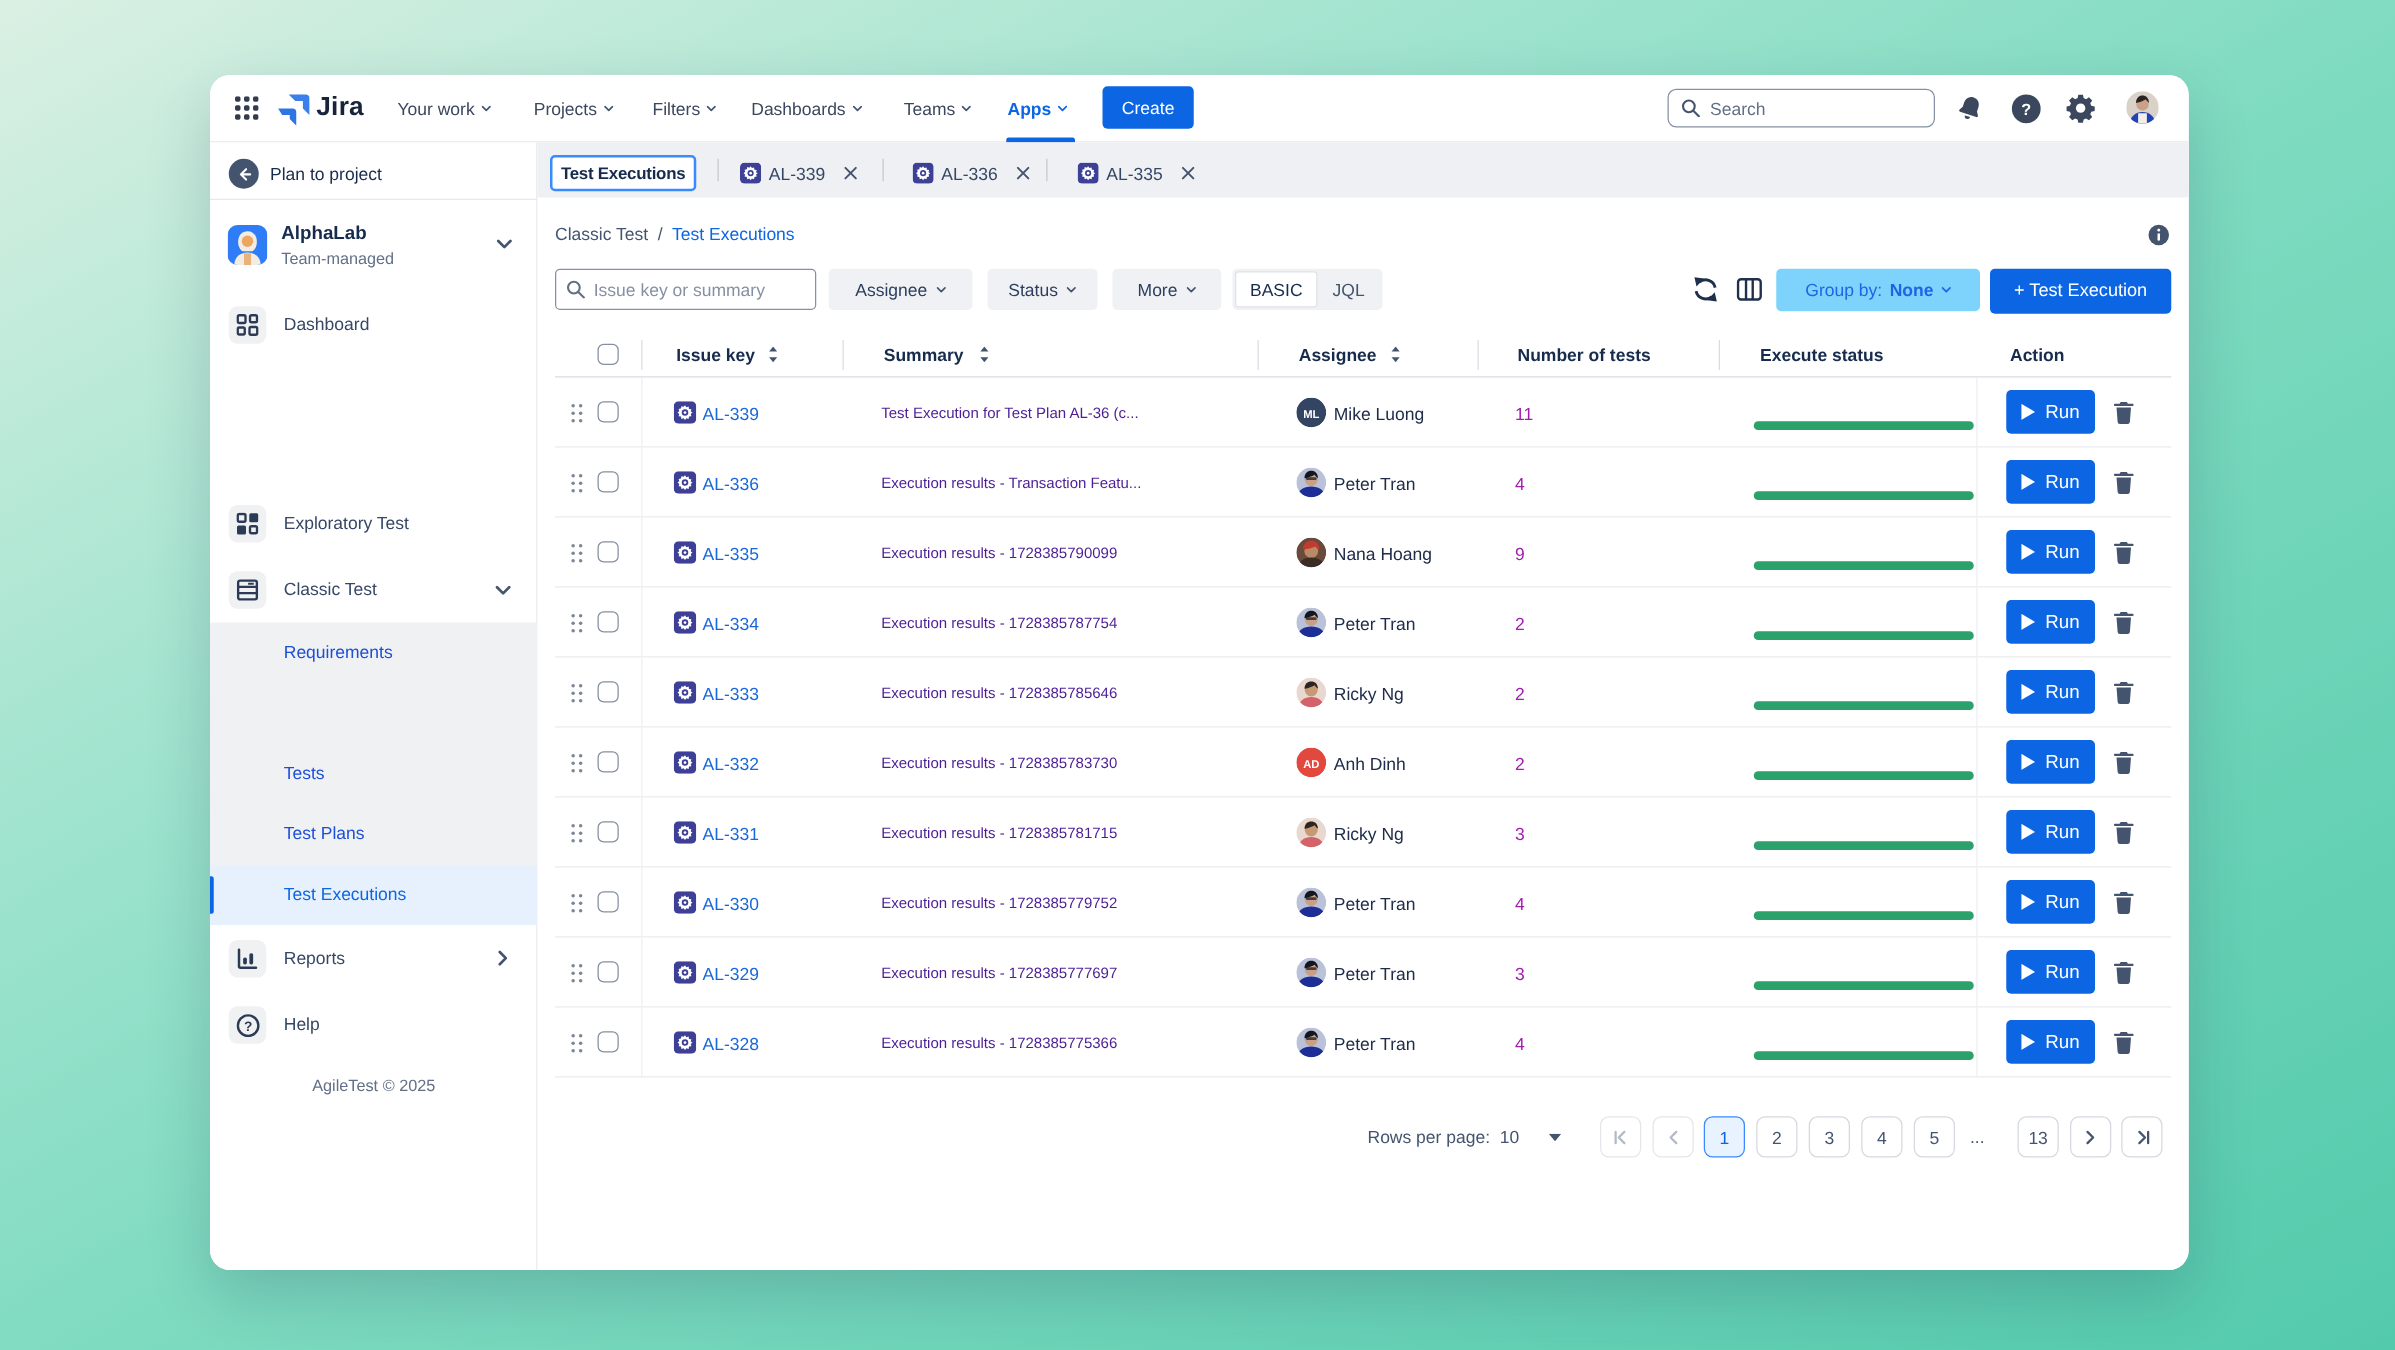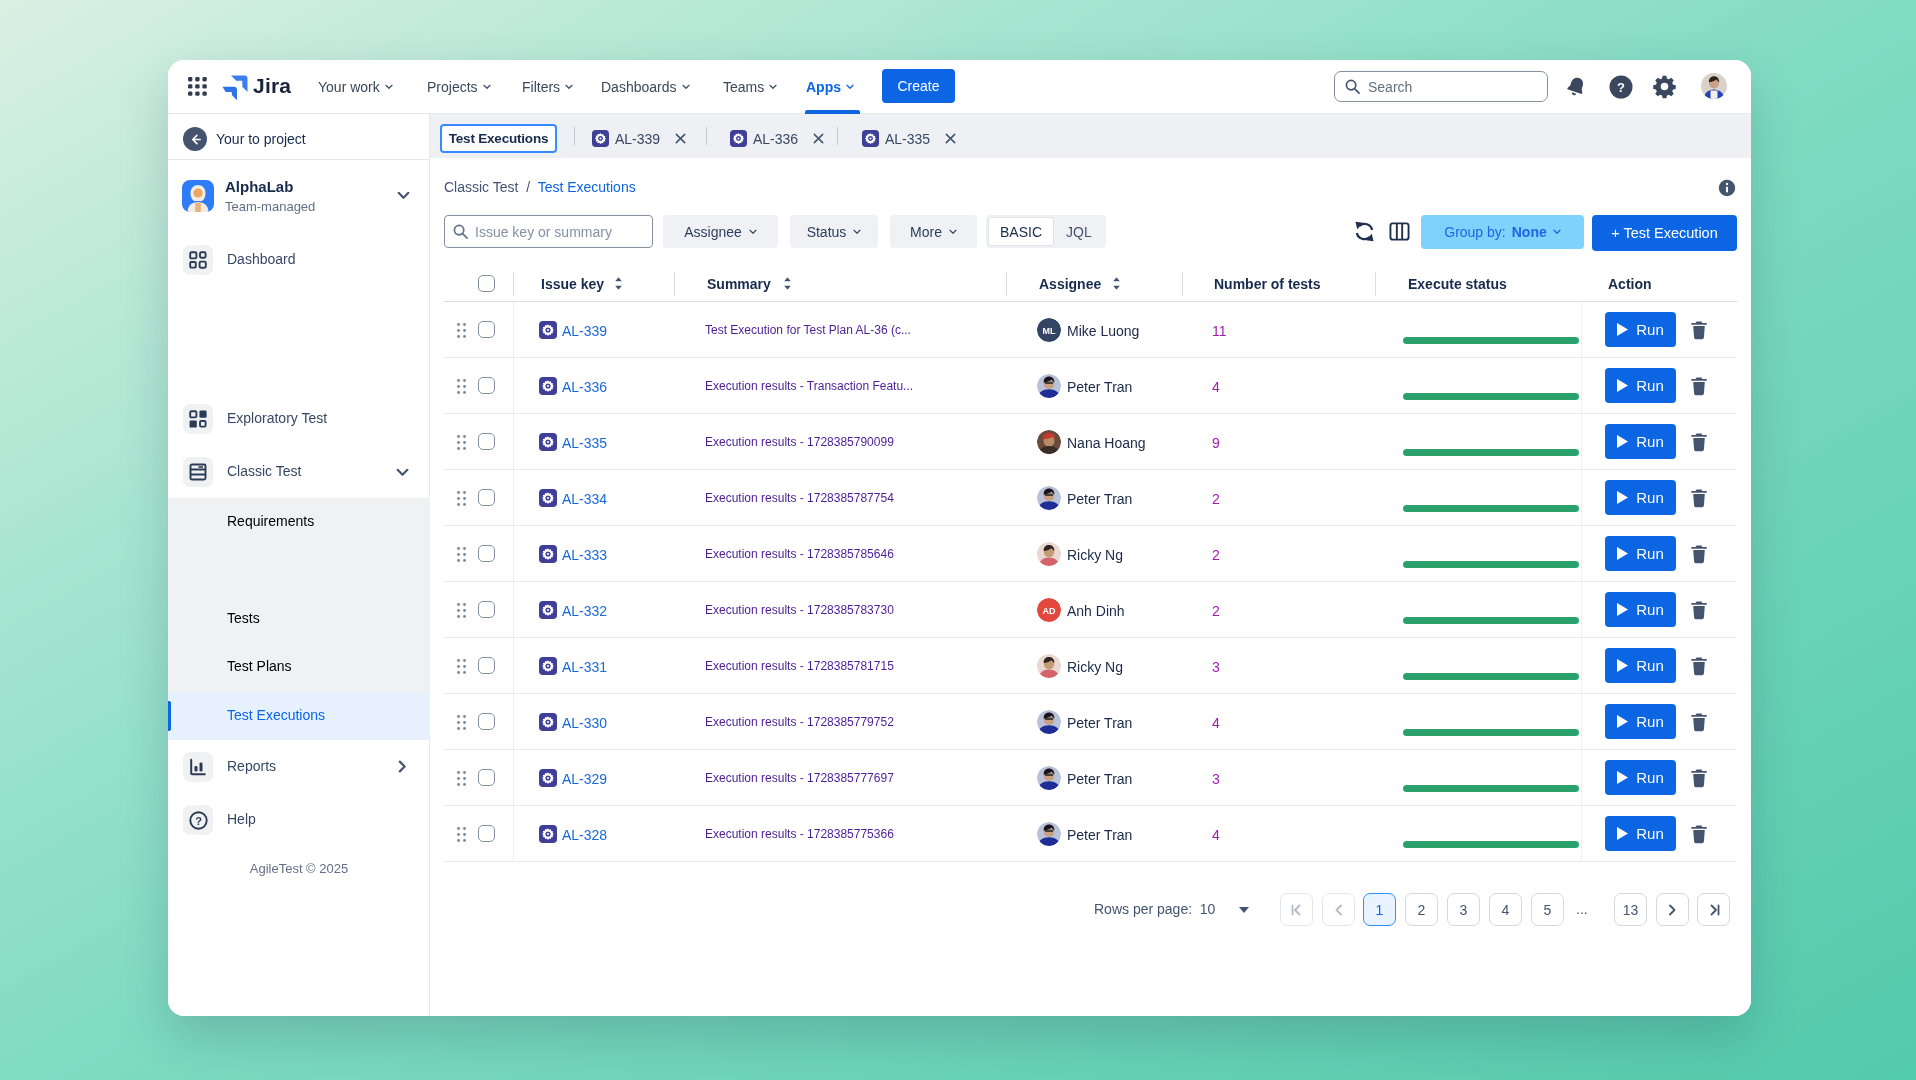--- a/index.html
+++ b/index.html
@@ -27,21 +27,21 @@
 .backcircle { position:absolute; left:15px; top:13px; width:24px; height:24px; border-radius:50%; background:#44546F; display:flex; align-items:center; justify-content:center; }
 .backtext { position:absolute; left:48px; top:17px; font-size:14px; color:#172B4D; }
 .proj-avatar { position:absolute; left:14px; top:66px; width:32px; height:32px; border-radius:8px; overflow:hidden; }
 .proj-name { position:absolute; left:57px; top:64px; font-size:15px; font-weight:700; color:#172B4D; }
 .proj-sub { position:absolute; left:57px; top:85px; font-size:13px; color:#626F86; }
 .menu-item { position:absolute; left:0; width:262px; height:44px; }
 .chip { position:absolute; left:15px; top:7px; width:30px; height:30px; background:#F0F1F3; border-radius:7px; display:flex; align-items:center; justify-content:center; }
 .mi-label { position:absolute; left:59px; top:13px; font-size:14px; color:#364765; }
 .subblock { position:absolute; left:0; top:384px; width:262px; height:242px; background:#F0F1F3; }
 .sub-item { position:absolute; left:0; width:262px; height:48px; }
-.sub-label { position:absolute; left:59px; top:15px; font-size:14px; color:#000000; }
+.sub-label { position:absolute; left:59px; top:15px; font-size:14px; color:#1d4ed8; }
 .sub-active { background:#E7F0FD; }
 .sub-active .sub-label { color:#0C66E4; }
 .blue-bar { position:absolute; left:0; top:9px; width:3px; height:30px; background:#0C66E4; border-radius:0 2px 2px 0; }
 .side-footer { position:absolute; left:0; top:747px; width:262px; text-align:center; font-size:13px; color:#626F86; }
 
 .content { position:absolute; left:262px; top:54px; width:1321px; height:902px; background:#fff; }
 .tabstrip { position:absolute; left:0; top:0; width:1321px; height:44px; background:#EEF0F3; }
 .tab-active { position:absolute; left:10px; top:10px; width:117px; height:29px; background:#fff; border:2px solid #388BFF; border-radius:4px; display:flex; align-items:center; justify-content:center; font-size:13.5px; font-weight:600; color:#172B4D; letter-spacing:-.2px; }
 .tab { position:absolute; top:10px; height:29px; display:flex; align-items:center; font-size:14px; font-weight:500; color:#364765; gap:6px; }
 .tab-sep { position:absolute; top:13px; width:1px; height:18px; background:#C3C9D2; }
@@ -183,21 +183,21 @@
     </svg>
   </div>
 
   <div class="sidebar">
     <div class="backrow"></div>
     <div class="backcircle">
         <svg width="13" height="13" viewBox="0 0 14 14">
           <path fill="none" stroke="#fff" stroke-width="1.8" stroke-linecap="round" stroke-linejoin="round" d="M8.5 2.5L4 7l4.5 4.5M4.3 7H12"></path>
         </svg>
       </div>
-    <div class="backtext">Your to project</div>
+    <div class="backtext">Plan to project</div>
     <div class="proj-avatar"><svg width="32" height="32" viewBox="0 0 32 32">
       <rect width="32" height="32" fill="#2E7CF6"></rect>
       <path d="M8.5 13.5c0-5.5 3.3-8.5 7.5-8.5s7.5 3 7.5 8.5c0 4-2 6.5-3.5 7.5h-8c-1.5-1-3.5-3.5-3.5-7.5z" fill="#f2ece3"></path>
       <circle cx="16" cy="13" r="4.6" fill="#eda65f"></circle>
       <path d="M5.5 32c0-6.5 4.7-10 10.5-10s10.5 3.5 10.5 10z" fill="#f2ece3"></path>
       <path d="M13.2 22.5h5.6V32h-5.6z" fill="#e9b27c"></path>
     </svg></div>
     <div class="proj-name">AlphaLab</div>
     <div class="proj-sub">Team-managed</div>
     <svg class="abs" style="left:229px;top:77px" width="13" height="9" viewBox="0 0 12 8">

